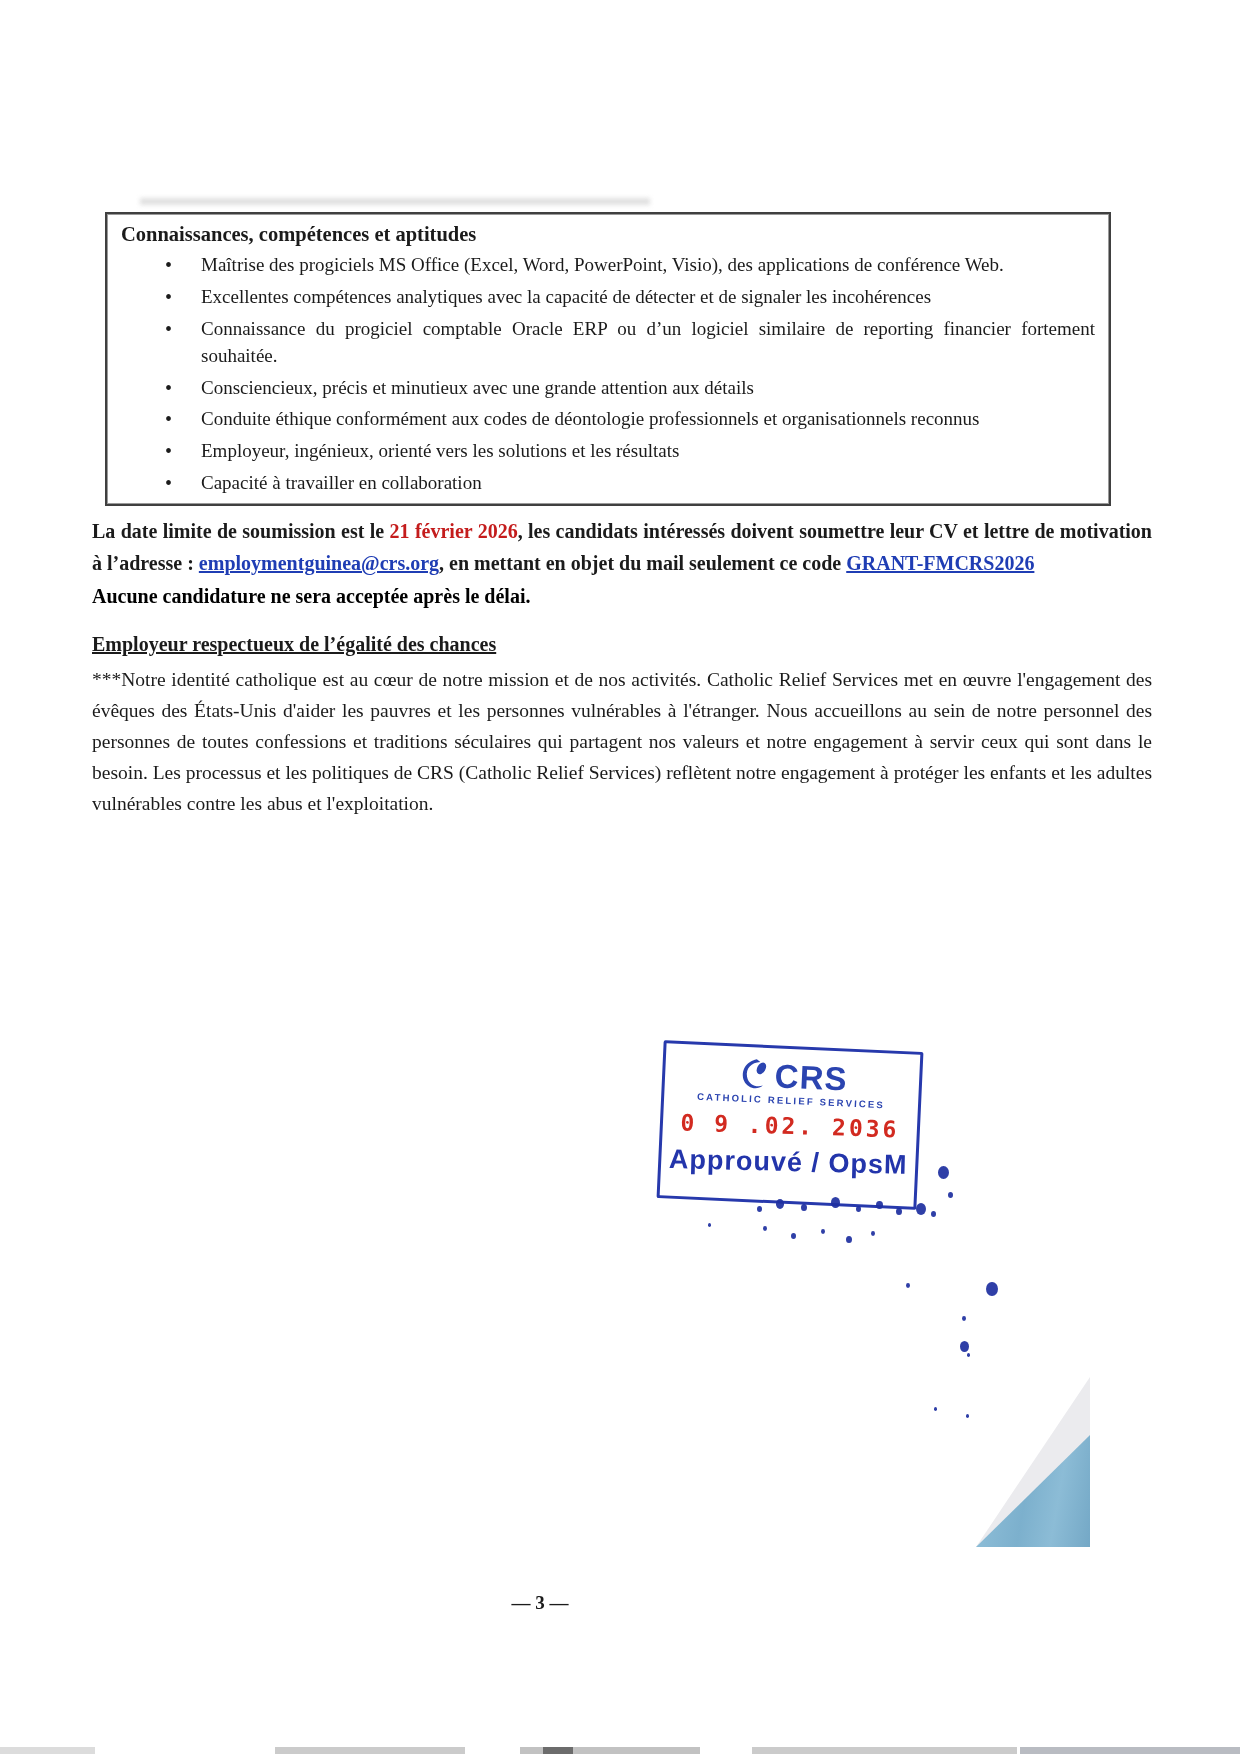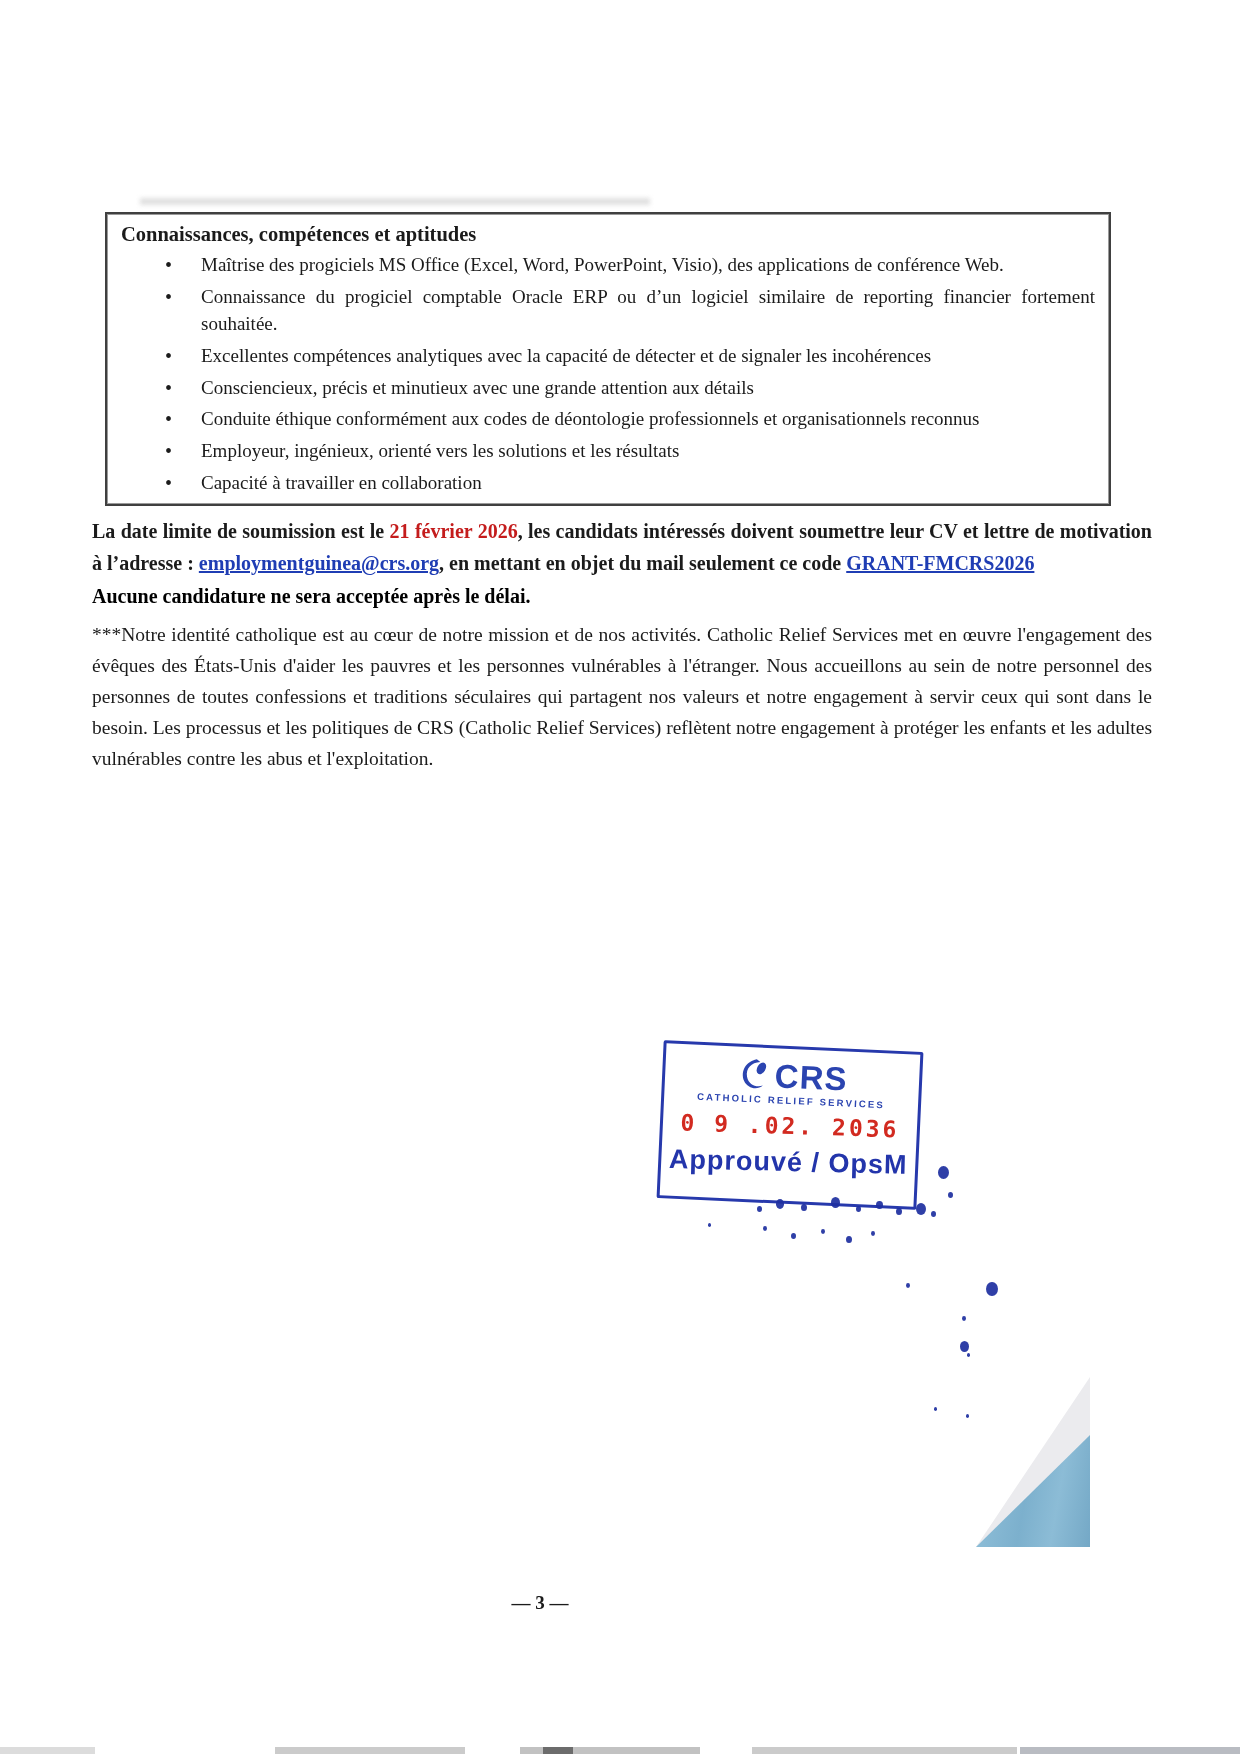--- a/index.html
+++ b/index.html
@@ -137,34 +137,35 @@
 
   <div class="scan-smudge"></div>
 
   <div class="content">
 
     <div class="kbox">
       <div class="row1">
         <div class="khead">Connaissances, compétences et aptitudes</div>
         <ul class="kbullets">
           <li>Maîtrise des progiciels MS Office (Excel, Word, PowerPoint, Visio), des applications de conférence Web.</li>
+          <li>Excellentes compétences analytiques avec la capacité de détecter et de signaler les incohérences</li>
           <li>Connaissance du progiciel comptable Oracle ERP ou d’un logiciel similaire de reporting financier fortement souhaitée.</li>
-          <li>Excellentes compétences analytiques avec la capacité de détecter et de signaler les incohérences</li>
           <li>Consciencieux, précis et minutieux avec une grande attention aux détails</li>
           <li>Conduite éthique conformément aux codes de déontologie professionnels et organisationnels reconnus</li>
           <li>Employeur, ingénieux, orienté vers les solutions et les résultats</li>
           <li>Capacité à travailler en collaboration</li>
         </ul>
       </div>
     </div>
 
     <div class="submission"><span>La date limite de soumission est le </span><span class="red-text">21 février 2026</span><span>, les candidats intéressés doivent soumettre leur CV et lettre de motivation à l’adresse : </span><span class="link-text">employmentguinea@crs.org</span><span>, en mettant en objet du mail seulement ce code </span><span class="link-text">GRANT-FMCRS2026</span></div>
 
     <div class="deadline">Aucune candidature ne sera acceptée après le délai.</div>
 
+    <div class="eo-head">Employeur respectueux de l’égalité des chances</div>
     <div class="eo-body">***Notre identité catholique est au cœur de notre mission et de nos activités. Catholic Relief Services met en œuvre l'engagement des évêques des États-Unis d'aider les pauvres et les personnes vulnérables à l'étranger. Nous accueillons au sein de notre personnel des personnes de toutes confessions et traditions séculaires qui partagent nos valeurs et notre engagement à servir ceux qui sont dans le besoin. Les processus et les politiques de CRS (Catholic Relief Services) reflètent notre engagement à protéger les enfants et les adultes vulnérables contre les abus et l'exploitation.</div>
   </div>
 
   <div class="stamp">
     <div class="stamp-logo-row">
       <span style="display:inline-block;width:36px;height:36px;">
         <svg viewBox="0 0 40 40" width="36" height="36">
           <path d="M21 3 C9 6 3 17 8 28 C12 36 23 38 29 32 C22 35 13 32 11 23 C9 14 15 7 25 6 Z" fill="#2b44b0"></path>
           <ellipse cx="26.5" cy="13" rx="4.6" ry="7" fill="#2b44b0" transform="rotate(28 26.5 13)"></ellipse>
         </svg>

